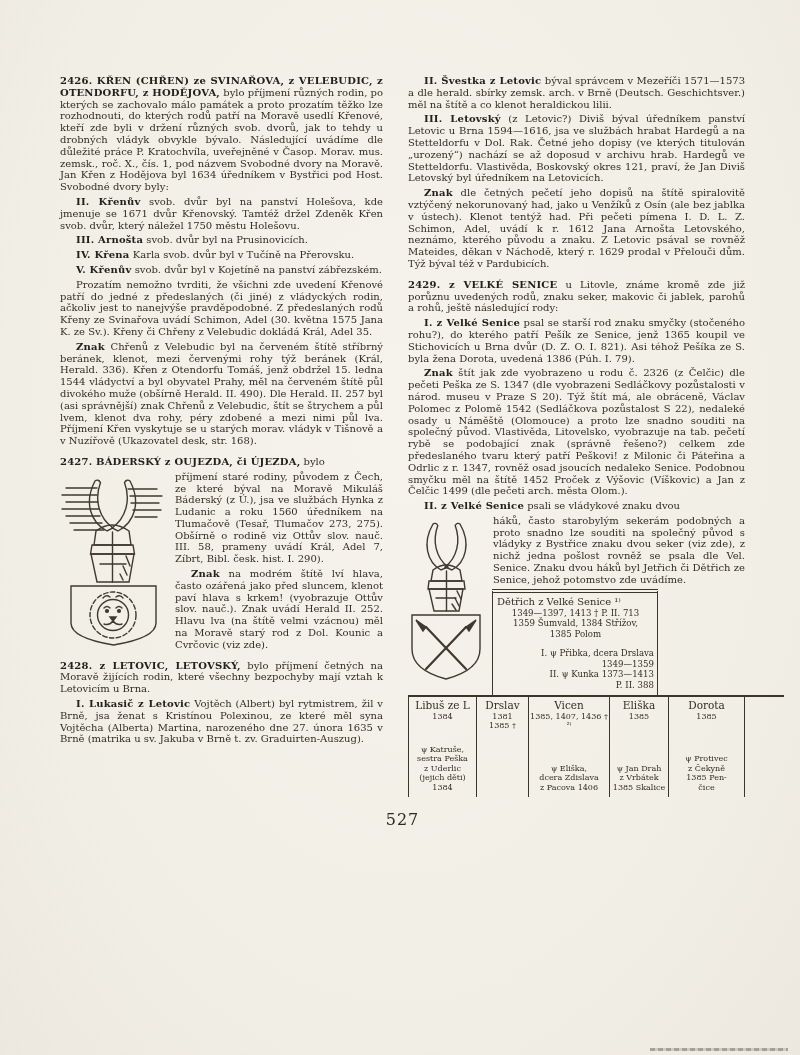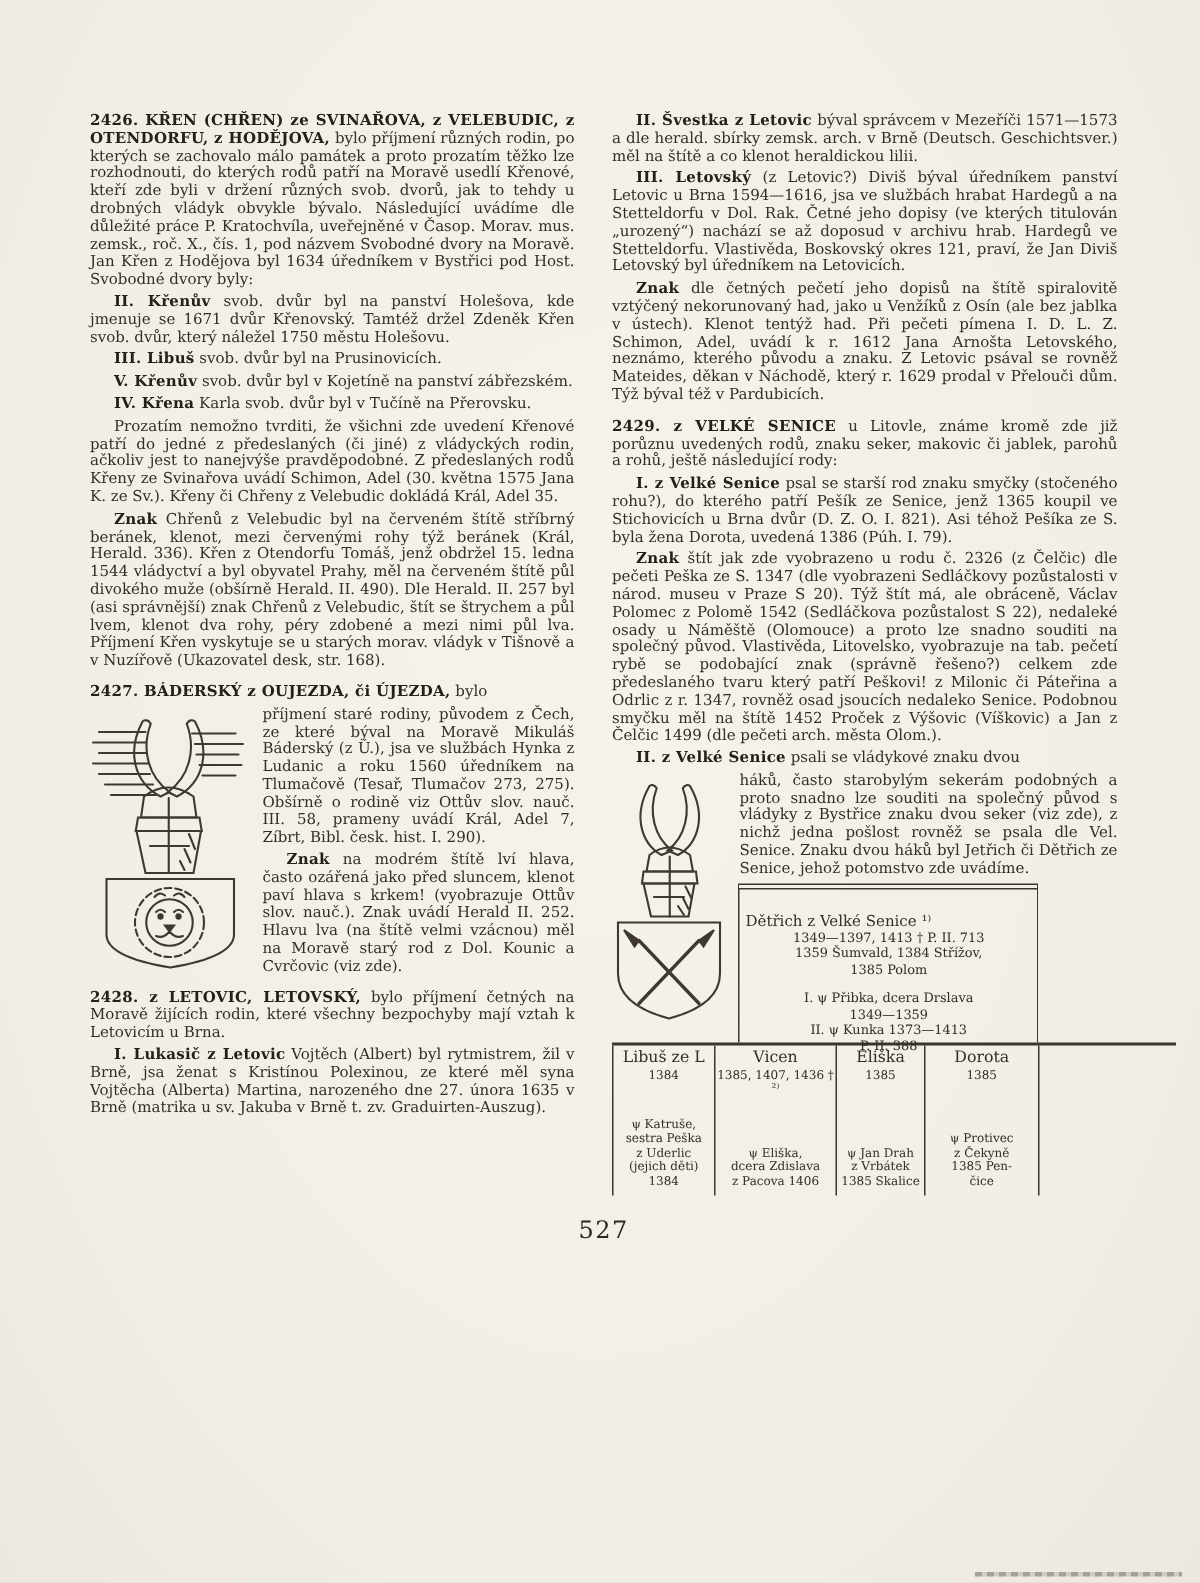--- a/index.html
+++ b/index.html
@@ -17,27 +17,27 @@
   .para.entry{text-indent:0; margin-top:9px;}
   .para.first{margin-top:0;}
   .para.cont{text-indent:0;}
   .para.clear{clear:left;}
   b.lead{font-weight:bold; color:#24201a; letter-spacing:.2px;}
   svg.arms{float:left; margin:3px 9px 2px 0;}
   svg.arms *{vector-effect:non-scaling-stroke;}
 
   
   .gen-box{
-    margin-left:84px; width:200px; height:106px; box-sizing:border-box;
+    margin-left:84px; width:166px; height:106px; box-sizing:border-box;
     border-top:4px double #3b352c; border-left:1.2px solid #3b352c; border-right:1.2px solid #3b352c;
-    padding:16px 3px 0 4px; font-size:8.6px; line-height:10.5px;
+    padding:3px 3px 0 4px; font-size:8.6px; line-height:10.5px;
   }
   .gen-box-title{font-size:10px; line-height:12px; text-align:left; white-space:pre-line;}
   .gen-box-lines{text-align:center; white-space:pre-line;}
-  .gen-box-marriages{margin-top:9px; text-align:center; white-space:pre-line;}
+  .gen-box-marriages{margin-top:9px; text-align:right; white-space:pre-line;}
   .gen-row{
     clear:both; display:flex; width:376px; box-sizing:border-box;
     border-top:2px solid #3b352c; margin-top:0;
   }
   .gen-cell{
     box-sizing:border-box; border-right:1.1px solid #3b352c;
     height:100px; padding:2px 1px; display:flex; flex-direction:column;
     text-align:center; font-size:8px; line-height:9.6px;
   }
   .gen-cell:first-child{border-left:1.1px solid #3b352c;}
@@ -53,23 +53,23 @@
 </style>
 </head>
 <body>
 
 <div class="page">
   <div class="columns">
 
     <div class="col">
       <p class="para entry first"><b class="lead">2426. KŘEN (CHŘEN) ze SVINAŘOVA, z VELEBUDIC, z OTENDORFU, z HODĚJOVA,</b><span> bylo příjmení různých rodin, po kterých se zachovalo málo památek a proto prozatím těžko lze rozhodnouti, do kterých rodů patří na Moravě usedlí Křenové, kteří zde byli v držení různých svob. dvorů, jak to tehdy u drobných vládyk obvykle bývalo. Následující uvádíme dle důležité práce P. Kratochvíla, uveřejněné v Časop. Morav. mus. zemsk., roč. X., čís. 1, pod názvem Svobodné dvory na Moravě. Jan Křen z Hodějova byl 1634 úředníkem v Bystřici pod Host. Svobodné dvory byly:</span></p>
       <p class="para"><b class="lead">II. Křenův</b><span> svob. dvůr byl na panství Holešova, kde jmenuje se 1671 dvůr Křenovský. Tamtéž držel Zdeněk Křen svob. dvůr, který náležel 1750 městu Holešovu.</span></p>
-      <p class="para"><b class="lead">III. Libuš</b><span> svob. dvůr byl na Prusinovicích.</span></p>
+      <p class="para"><b class="lead">III. Arnošta</b><span> svob. dvůr byl na Prusinovicích.</span></p>
+      <p class="para"><b class="lead">IV. Křena</b><span> Karla svob. dvůr byl v Tučíně na Přerovsku.</span></p>
       <p class="para"><b class="lead">V. Křenův</b><span> svob. dvůr byl v Kojetíně na panství zábřezském.</span></p>
-      <p class="para"><b class="lead">IV. Křena</b><span> Karla svob. dvůr byl v Tučíně na Přerovsku.</span></p>
       <p class="para"><span>Prozatím nemožno tvrditi, že všichni zde uvedení Křenové patří do jedné z předeslaných (či jiné) z vládyckých rodin, ačkoliv jest to nanejvýše pravděpodobné. Z předeslaných rodů Křeny ze Svinařova uvádí Schimon, Adel (30. května 1575 Jana K. ze Sv.). Křeny či Chřeny z Velebudic dokládá Král, Adel 35.</span></p>
       <p class="para"><b class="lead">Znak</b><span> Chřenů z Velebudic byl na červeném štítě stříbrný beránek, klenot, mezi červenými rohy týž beránek (Král, Herald. 336). Křen z Otendorfu Tomáš, jenž obdržel 15. ledna 1544 vládyctví a byl obyvatel Prahy, měl na červeném štítě půl divokého muže (obšírně Herald. II. 490). Dle Herald. II. 257 byl (asi správnější) znak Chřenů z Velebudic, štít se štrychem a půl lvem, klenot dva rohy, péry zdobené a mezi nimi půl lva. Příjmení Křen vyskytuje se u starých morav. vládyk v Tišnově a v Nuzířově (Ukazovatel desk, str. 168).</span></p>
 
       <section>
         <p class="para entry"><b class="lead">2427. BÁDERSKÝ z OUJEZDA, či ÚJEZDA,</b><span> bylo</span></p>
 
         <svg class="arms" width="106" height="172" viewBox="0 0 106 172" fill="none" stroke="#3f3930" stroke-width="1.4" stroke-linecap="round">
           <g>
             <path d="M6,14 H37"></path>
               <path d="M2,21 H37"></path>
@@ -167,20 +167,26 @@
         <div class="gen-row">
           <div class="gen-cell" style="flex:0 0 69px;">
             <div class="gen-name">Libuš ze L</div>
             <div class="gen-dates">1384</div>
             <div class="gen-spouse">ψ Katruše,
 sestra Peška
 z Uderlic
 (jejich děti)
 1384</div>
           </div>
+          <div class="gen-cell" style="flex:0 0 52px;">
+            <div class="gen-name">Drslav</div>
+            <div class="gen-dates">1381
+1385 †</div>
+            <div class="gen-spouse"></div>
+          </div>
           <div class="gen-cell" style="flex:0 0 81px;">
             <div class="gen-name">Vicen</div>
             <div class="gen-dates">1385, 1407, 1436 †
 ²⁾</div>
             <div class="gen-spouse">ψ Eliška,
 dcera Zdislava
 z Pacova 1406</div>
           </div>
           <div class="gen-cell" style="flex:0 0 59px;">
             <div class="gen-name">Eliška</div>

